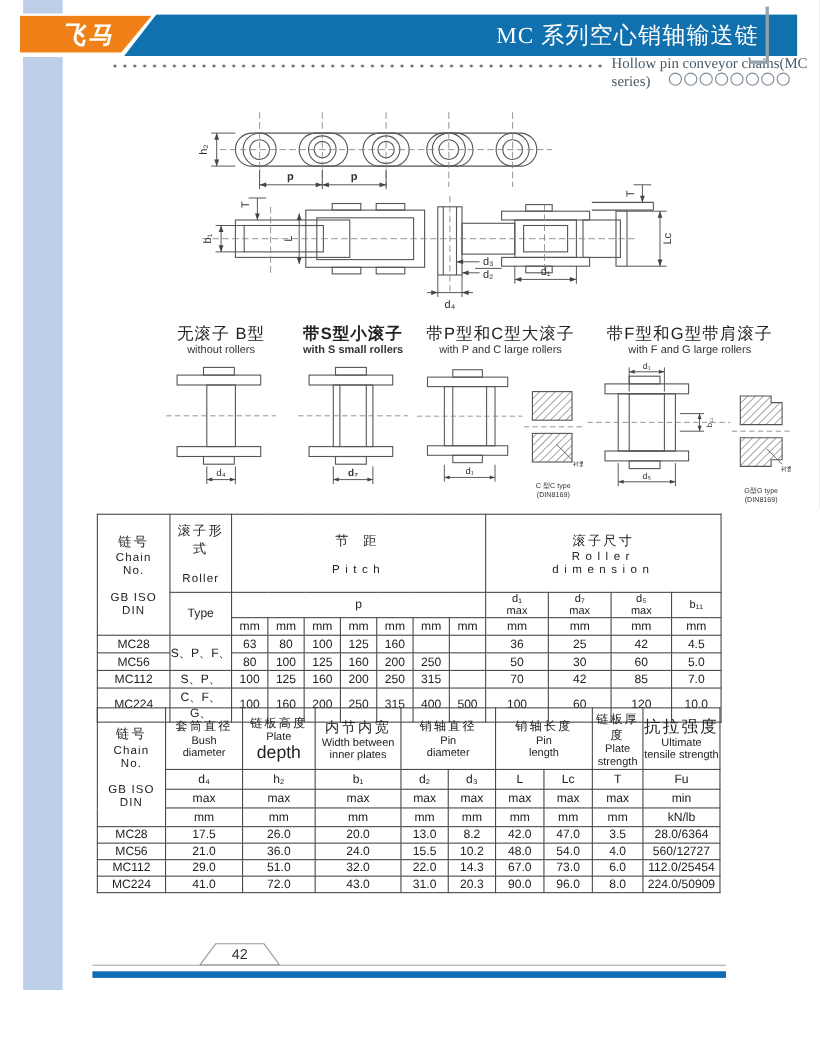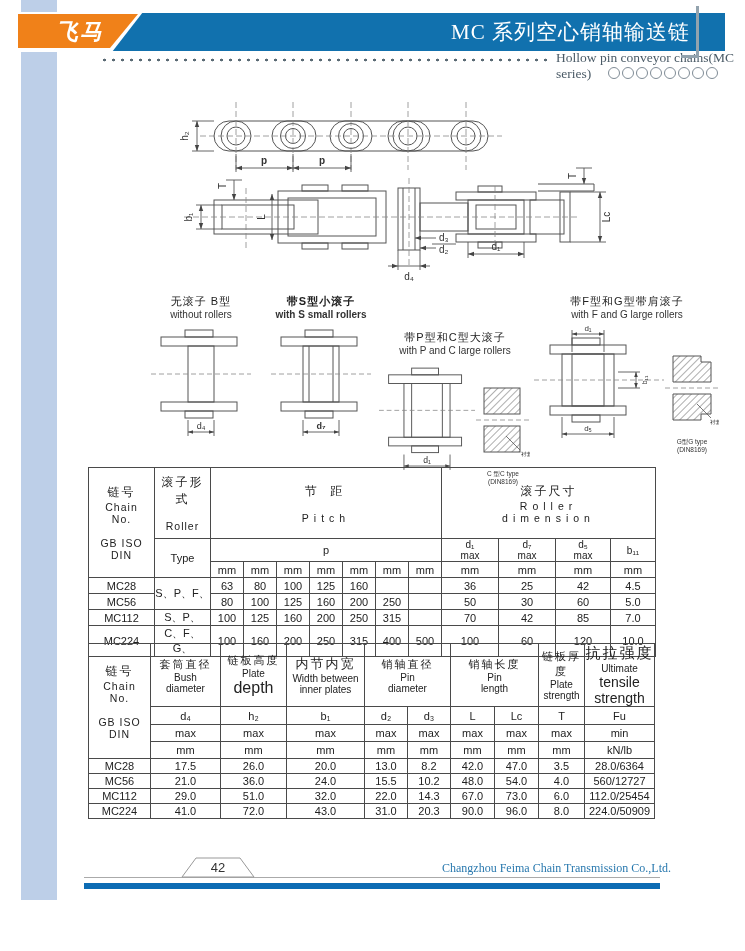--- a/index.html
+++ b/index.html
@@ -24,21 +24,21 @@
     background-image:radial-gradient(circle,#5a6a74 1.3px,rgba(0,0,0,0) 1.6px);
     background-size:9px 4px;background-repeat:repeat-x;}
   .subtitle{left:556px;top:50px;font-family:"Liberation Serif",serif;font-size:13.5px;color:#4a5a66;}
   .circles{left:608px;top:65px;width:125px;height:14px;}
   .circles span{display:inline-block;width:10px;height:10px;border:1.7px solid #808C96;
     border-radius:50%;margin-right:2px;}
   
   svg text{font-family:"Liberation Sans",sans-serif;fill:#333;}
   .roller-row{left:136px;top:294px;width:584px;display:flex;}
   .rblock{text-align:center;}
-  .rcap-cn{font-size:11px;color:#222;letter-spacing:1px;}
+  .rcap-cn{font-size:15px;color:#222;letter-spacing:1px;}
   .rcap-en{font-size:10px;color:#333;margin-bottom:4px;}
   .rrow{display:flex;align-items:flex-start;justify-content:center;}
   .seccap{font-size:6.5px;line-height:8px;color:#333;text-align:center;}
   
   table{border-collapse:collapse;table-layout:fixed;}
   .t td{border:1px solid #4a4a4a;text-align:center;vertical-align:middle;
     font-size:11px;color:#222;padding:0;overflow:hidden;}
   .t .cn{font-size:12px;letter-spacing:2px;}
   .t .en{font-size:10.5px;letter-spacing:1px;}
   .t .sp{letter-spacing:5px;}
@@ -257,21 +257,21 @@
           <line x1="32" y1="108" x2="68" y2="108"></line>
         </g>
         <g fill="#444">
           <polygon points="32,108 37,106.2 37,109.8"></polygon>
             <polygon points="68,108 63,106.2 63,109.8"></polygon>
         </g>
         <text x="50" y="105" text-anchor="middle" font-size="9">d₇</text>
       </svg>
     </div>
 
-    <div class="rblock" style="width:158px;margin-top:36px;">
+    <div class="rblock" style="width:158px;">
       <div class="rcap-cn">带P型和C型大滚子</div>
       <div class="rcap-en">with P and C large rollers</div>
       <div class="rrow">
         <svg width="96" height="118" viewBox="0 0 100 118">
           <g stroke="#555" stroke-width="1" fill="none">
             <rect x="34" y="6" width="28" height="7"></rect>
               <rect x="10" y="13" width="76" height="9"></rect>
             <rect x="26" y="22" width="48" height="56"></rect>
             <line x1="34" y1="22" x2="34" y2="78"></line>
               <line x1="66" y1="22" x2="66" y2="78"></line>
@@ -540,21 +540,21 @@
         <div style="font-size:10px;">length</div>
       </td>
       <td>
         <div class="cn" style="font-size:11px;">链板厚度</div>
         <div style="font-size:10px;">Plate</div>
         <div style="font-size:10px;">strength</div>
       </td>
       <td>
         <div class="cn" style="font-size:15px;">抗拉强度</div>
         <div style="font-size:10px;">Ultimate</div>
-        <div style="font-size:14px;">tensile strength</div>
+        <div style="font-size:10px;">tensile strength</div>
       </td>
     </tr>
     <tr style="height:18px">
       <td>d₄</td>
       <td>h₂</td>
       <td>b₁</td>
       <td>d₂</td>
       <td>d₃</td>
       <td>L</td>
       <td>Lc</td>
@@ -632,16 +632,15 @@
       <td>224.0/50909</td>
     </tr>
   </tbody>
     </table>
 
   <div class="abs fline"></div>
   <svg class="abs ftrap" width="76" height="21" viewBox="0 0 76 21">
     <polygon points="2,20 16,1 60,1 74,20" fill="#ffffff" stroke="#999" stroke-width="1"></polygon>
     <text x="38" y="15" text-anchor="middle" font-size="13" fill="#222">42</text>
   </svg>
-  <div class="abs fen">Changzhou Feima Chain Transmission Co.,Ltd.</div>
   <div class="abs fblue"></div>
 
 </div>
 
 </body></html>

